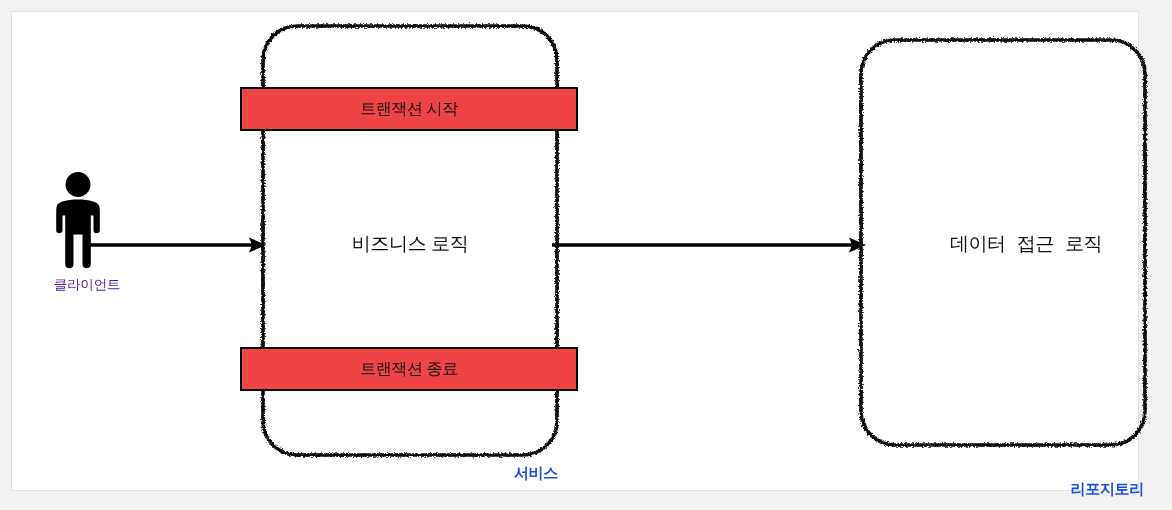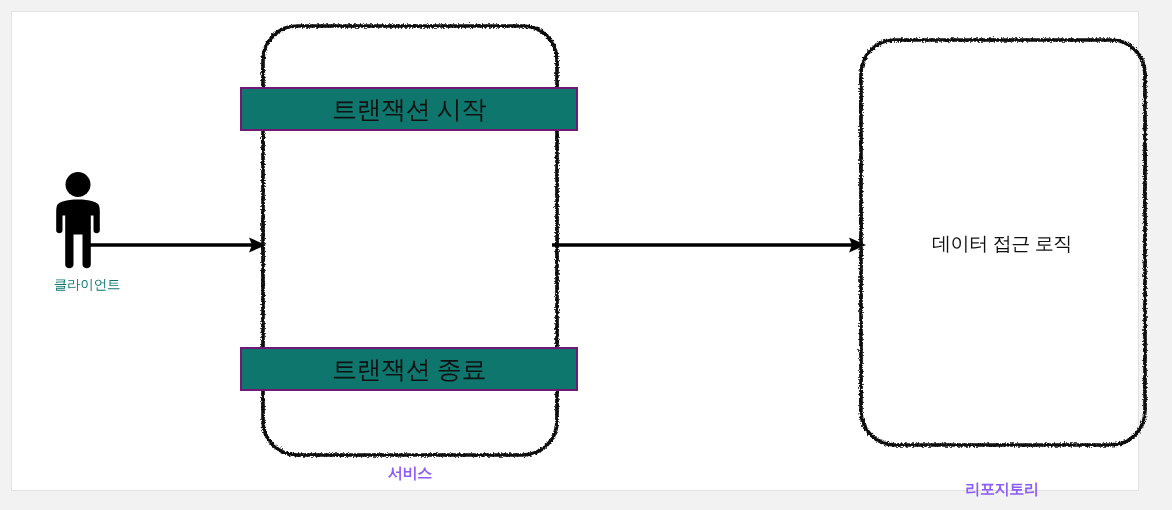--- a/index.html
+++ b/index.html
@@ -42,75 +42,75 @@
     width: 52px;
     height: 98px;
   }
   #actor-label {
     position: absolute;
     left: 0px;
     top: 104px;
     width: 110px;
     text-align: center;
     font-size: 13.5px;
-    color: #0f766e;
+    color: #4c1d95;
     letter-spacing: -0.2px;
     white-space: nowrap;
   }
 
   
   .sketch-box {
     position: absolute;
   }
   .sketch-box svg { display: block; width: 100%; height: 100%; }
 
   #service-box { left: 238px; top: 2px; width: 320px; height: 452px; }
   #repo-box    { left: 836px; top: 16px; width: 310px; height: 428px; }
 
   
   .group-caption {
     position: absolute;
-    text-align: center;
+    text-align: right;
     font-size: 15px;
     font-weight: bold;
-    color: #8b5cf6;
+    color: #1d4ed8;
     letter-spacing: -0.3px;
     white-space: nowrap;
   }
   #service-caption { left: 250px; top: 452px; width: 296px; }
   #repo-caption    { left: 848px; top: 452px; width: 284px; margin-top: 16px; }
 
   
   .band-box {
     position: absolute;
-    background: #0f766e;
-    border: 2px solid #701a75;
+    background: #ef4444;
+    border: 2px solid #000000;
     box-sizing: border-box;
     display: flex;
     align-items: center;
     justify-content: center;
-    font-size: 25px;
+    font-size: 16px;
     color: #111111;
     letter-spacing: -0.4px;
     white-space: nowrap;
   }
   #tx-begin-box { left: 228px; top: 75px;  width: 338px; height: 44px; }
   #tx-end-box   { left: 228px; top: 335px; width: 338px; height: 44px; text-align: center; }
 
   
   .body-text {
     position: absolute;
     text-align: center;
     font-size: 19px;
     color: #111111;
     letter-spacing: -0.4px;
     white-space: nowrap;
   }
   #service-body { left: 250px; top: 219px; width: 296px; }
-  #repo-body    { left: 848px; top: 219px; width: 284px; }
+  #repo-body    { left: 872px; top: 219px; width: 284px; font-family: Liberation Mono, monospace; }
 
   
   .arrow { position: absolute; }
   .arrow svg { display: block; }
   #arrow-client-service { left: 74px;  top: 218px; width: 180px; height: 30px; }
   #arrow-service-repo   { left: 540px; top: 218px; width: 314px; height: 30px; }
 </style>
 </head>
 <body>
 
@@ -171,20 +171,21 @@
         <g filter="url(#roughen-b)" opacity="0.85">
           <rect x="13" y="12" width="294" height="429" rx="34" ry="34" fill="none" stroke="#111111" stroke-width="2.2"></rect>
         </g>
       </svg>
     </div>
 
     <div class="band-box" id="tx-begin-box">
       <span>트랜잭션 시작</span>
     </div>
 
+    <div class="body-text" id="service-body">비즈니스 로직</div>
 
     <div class="band-box" id="tx-end-box">
       <span>트랜잭션 종료</span>
     </div>
 
     <div class="group-caption" id="service-caption">서비스</div>
 
     <div class="arrow" id="arrow-service-repo">
       <svg viewBox="0 0 314 30" xmlns="http://www.w3.org/2000/svg" aria-hidden="true">
         <line x1="0" y1="15" x2="302" y2="15" stroke="#000000" stroke-width="3.4"></line>

